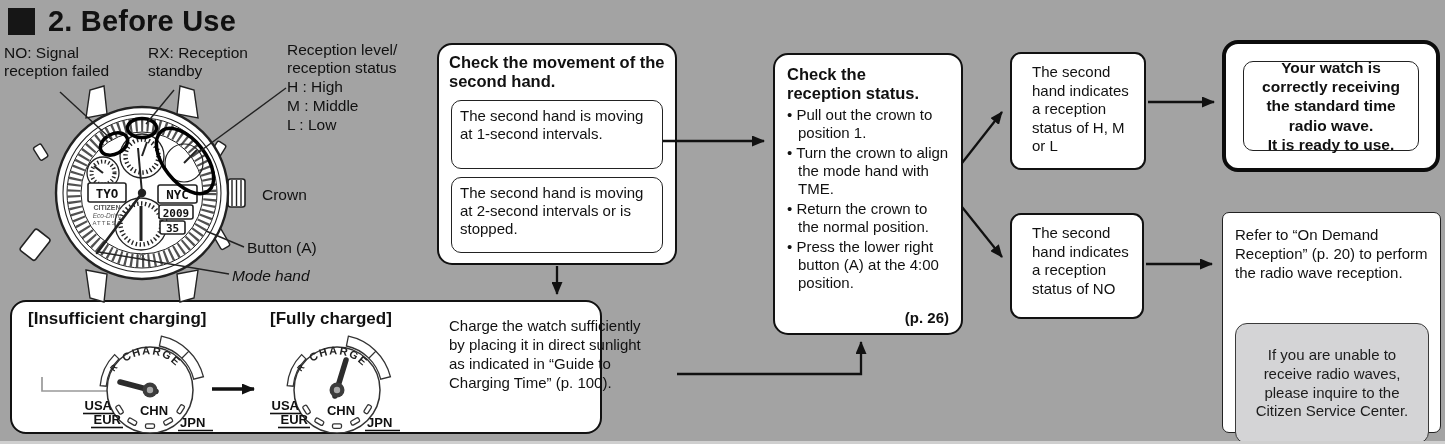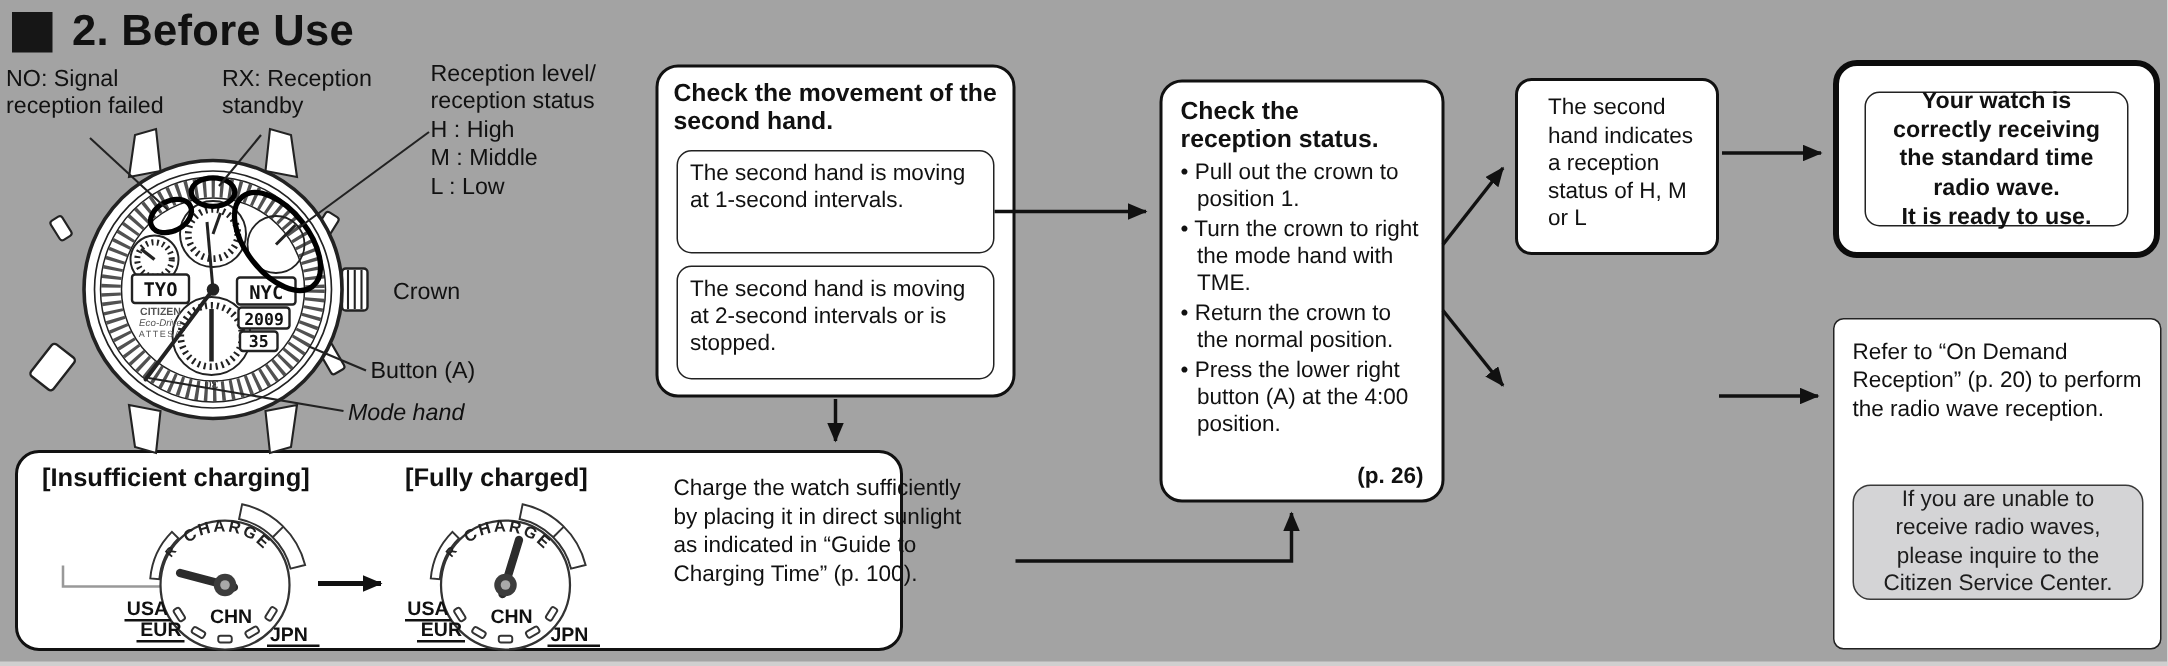--- a/index.html
+++ b/index.html
@@ -38,21 +38,21 @@
                 background:#fff; border:4px solid #0c0c0c; border-radius:16px;
                 box-sizing:border-box; padding:17px; z-index:2; }
   .successbox .inner { border:1.7px solid #222; border-radius:10px; width:100%; height:100%;
                 box-sizing:border-box; display:flex; align-items:center; justify-content:center;
                 text-align:center; font-weight:bold; font-size:15.5px; line-height:1.24;
                 white-space:pre-line; padding:2px; }
 
   .referbox { position:absolute; left:1222px; top:212px; width:219px; height:221px;
               background:#fff; border:1.9px solid #222; border-radius:7px;
               box-sizing:border-box; padding:13px 12px; font-size:15px; line-height:1.26; z-index:2; }
-  .greybox { position:absolute; left:12px; top:110px; width:194px; height:77px;
+  .greybox { position:absolute; left:12px; top:110px; width:194px; height:121px;
              background:#d4d4d6; border:1.8px solid #3a3a3a; border-radius:12px;
              box-sizing:border-box; display:flex; align-items:center; justify-content:center;
              text-align:center; font-size:15px; line-height:1.25; padding:4px 8px; color:#1c1c1c; }
 
   .chargebox { position:absolute; left:10px; top:300px; width:592px; height:134px;
                background:#fff; border:2.5px solid #111; border-radius:16px;
                box-sizing:border-box; z-index:2; }
   .chead { position:absolute; font-weight:bold; font-size:17px; white-space:nowrap; }
   .cinstr { position:absolute; left:437px; top:14px; width:206px; font-size:15px; line-height:1.27; }
   b.pg { font-weight:normal; }
@@ -86,28 +86,29 @@
     <div class="bhead">Check the movement of the second hand.</div>
     <div class="inner-case" style="top:55px; height:69px;">The second hand is moving at 1-second intervals.</div>
     <div class="inner-case" style="top:132px; height:76px;">The second hand is moving at 2-second intervals or is stopped.</div>
   </div>
 
   <div class="rbox" style="left:773px; top:53px; width:190px; height:282px; padding:10px 10px 8px 12px;">
     <div class="bhead">Check the
 reception status.</div>
     <div style="margin-top:3px;">
       <div class="step">Pull out the crown to position 1.</div>
-      <div class="step">Turn the crown to right the mode hand with TME.</div>
+      <div class="step">Turn the crown to align the mode hand with TME.</div>
       <div class="step">Return the crown to the normal position.</div>
       <div class="step">Press the lower right button (A) at the 4:00 position.</div>
     </div>
     <div class="pageref">(p. 26)</div>
   </div>
 
   <div class="statusbox" style="left:1010px; top:52px; width:136px; height:118px;">The second hand indicates a reception status of H, M or L</div>
+  <div class="statusbox" style="left:1010px; top:213px; width:134px; height:106px;">The second hand indicates a reception status of NO</div>
 
   <div class="successbox">
     <div class="inner">Your watch is
 correctly receiving
 the standard time
 radio wave.
 It is ready to use.</div>
   </div>
 
   <div class="referbox">

